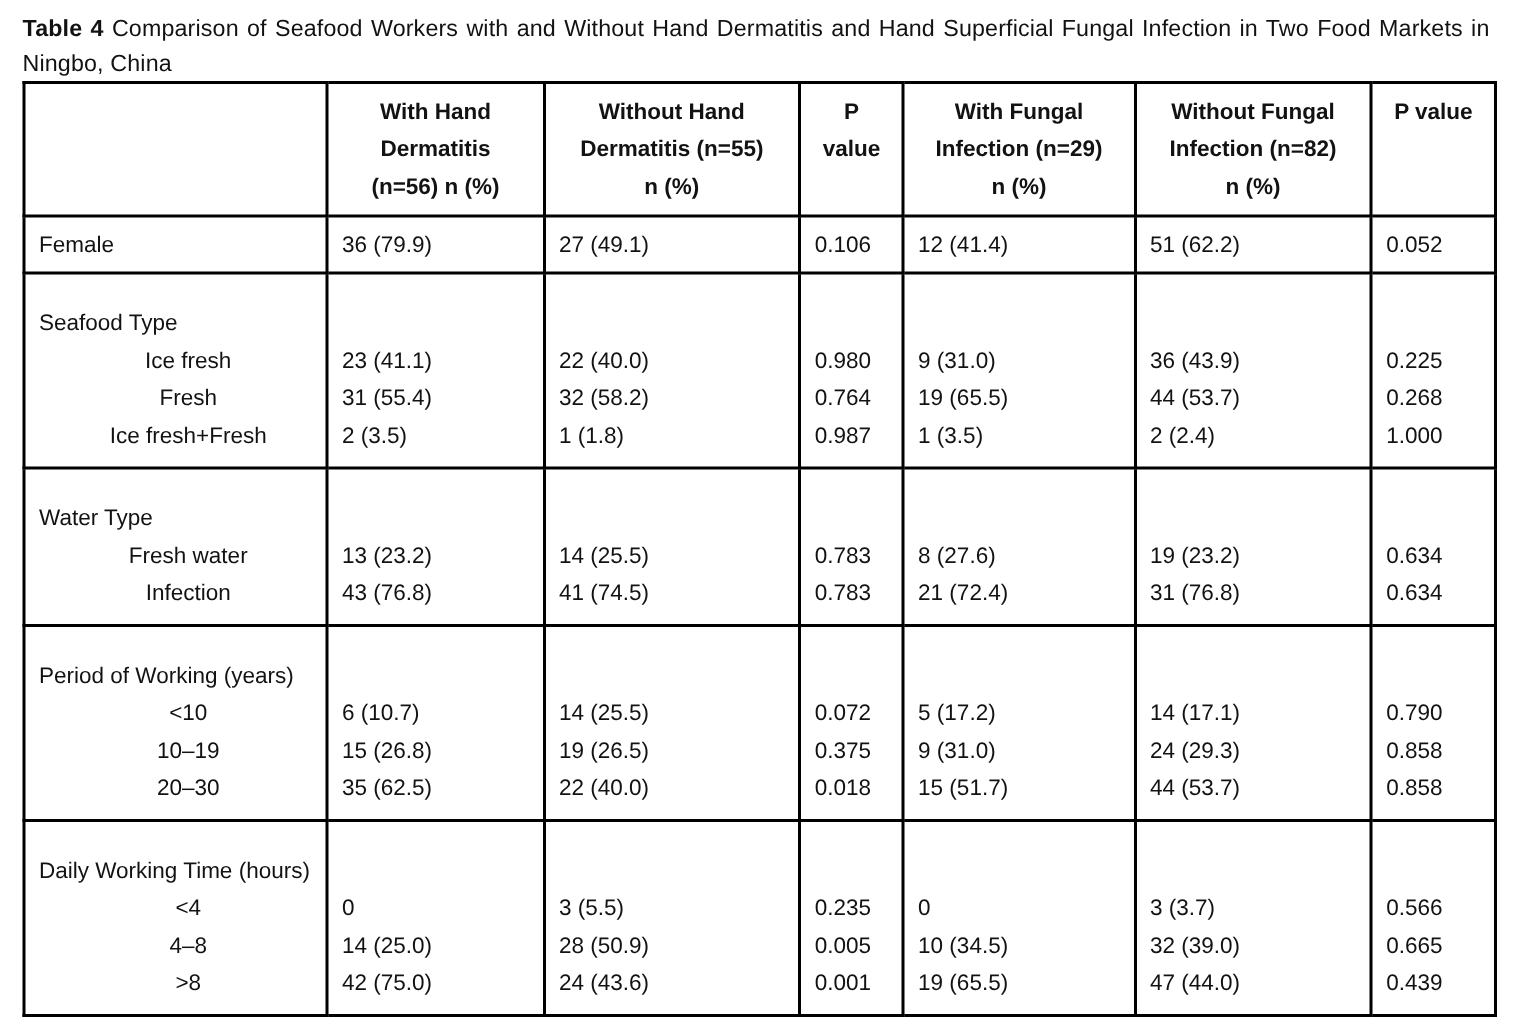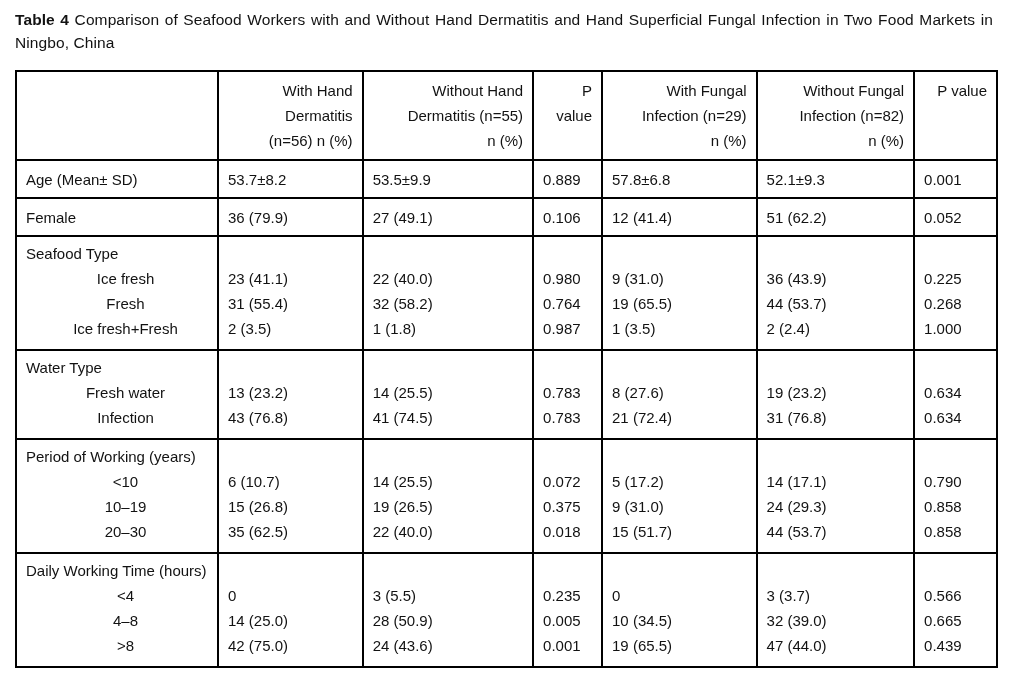--- a/index.html
+++ b/index.html
@@ -17,52 +17,52 @@
     height: 687px;
     box-sizing: border-box;
     padding: 8px 15px 0 15px;
   }
   .caption {
     width: 978px;
     font-size: 15.5px;
     line-height: 23px;
     text-align: justify;
     letter-spacing: 0.1px;
-    margin-bottom: 16px;
+    margin-bottom: 0;
   }
   .caption .cap-label { font-weight: bold; }
   table.data {
     border-collapse: collapse;
     table-layout: fixed;
     background: #fff;
   }
   table.data th, table.data td {
     border: 2px solid #000;
     font-size: 15px;
     padding: 0 9px;
     box-sizing: border-box;
     overflow: hidden;
   }
   table.data th {
-    font-weight: normal;
-    text-align: right;
+    font-weight: bold;
+    text-align: center;
     vertical-align: top;
     white-space: pre-line;
     line-height: 25px;
     padding-top: 6px;
     padding-bottom: 6px;
     height: 86px;
   }
   tr.simple td {
     height: 38px;
     vertical-align: middle;
   }
   tr.group td {
     vertical-align: top;
-    padding-top: 4px;
+    padding-top: 20px;
     padding-bottom: 8px;
   }
   .ln { line-height: 25px; white-space: nowrap; }
   .ln.item { padding-left: 17px; text-align: center; }
 </style>
 </head>
 <body>
 
 <div class="page">
   <div class="caption">
@@ -94,29 +94,20 @@
 Infection (n=29)
 n (%)</th>
         <th>Without Fungal
 Infection (n=82)
 n (%)</th>
         <th>P value</th>
       </tr>
     </thead>
     <tbody>
         <tr class="simple">
-          <td>Age (Mean± SD)</td>
-          <td>53.7±8.2</td>
-          <td>53.5±9.9</td>
-          <td>0.889</td>
-          <td>57.8±6.8</td>
-          <td>52.1±9.3</td>
-          <td>0.001</td>
-        </tr>
-        <tr class="simple">
           <td>Female</td>
           <td>36 (79.9)</td>
           <td>27 (49.1)</td>
           <td>0.106</td>
           <td>12 (41.4)</td>
           <td>51 (62.2)</td>
           <td>0.052</td>
         </tr>
         <tr class="group">
           <td>

